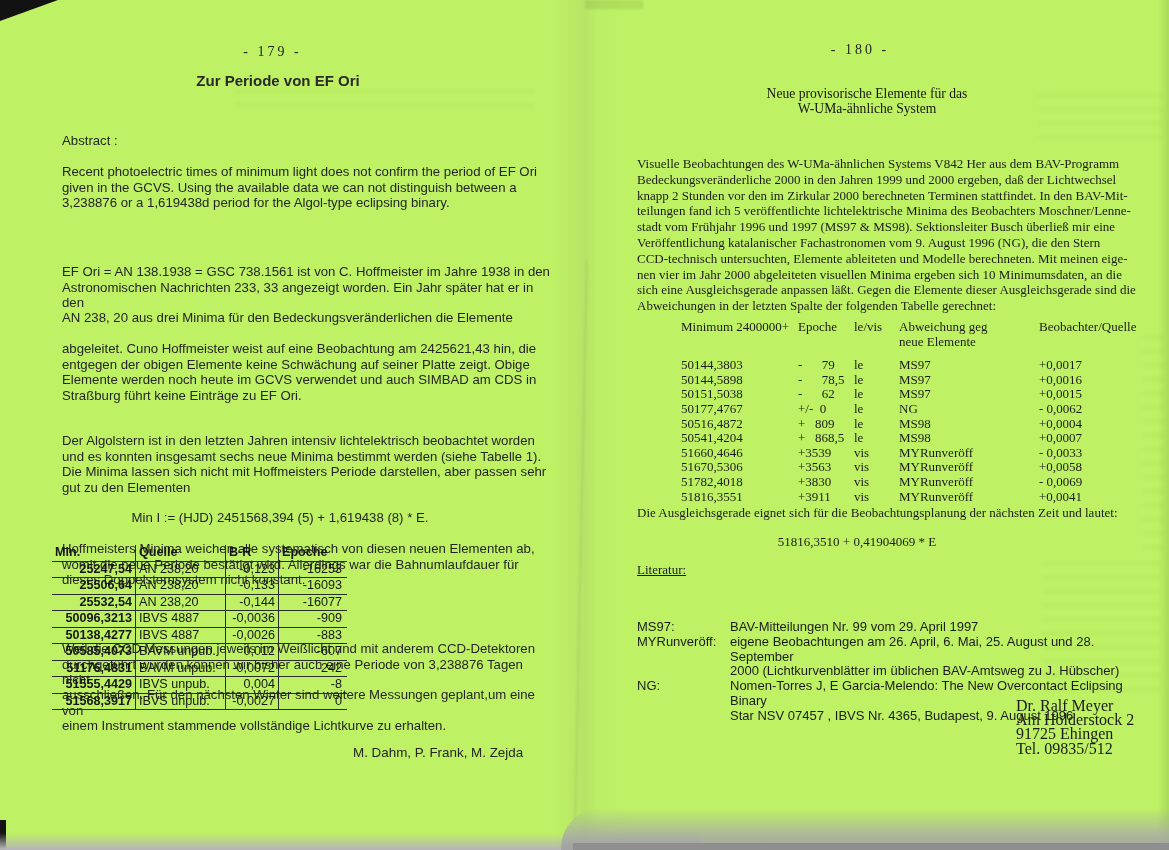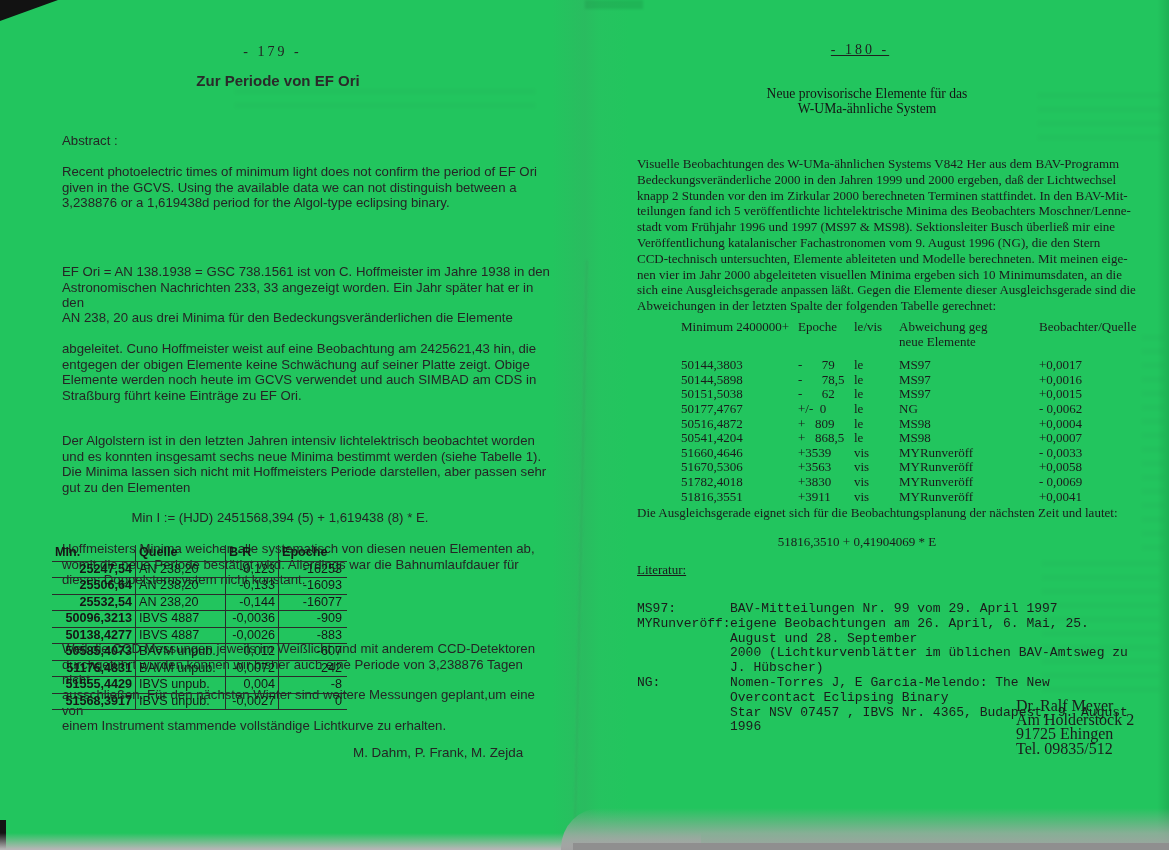--- a/index.html
+++ b/index.html
@@ -1,16 +1,16 @@
 <!DOCTYPE html>
 <html><head>
 <meta charset="utf-8">
 <style>
   html,body{margin:0;padding:0;background:#e8e8e6;}
-  .scan{position:relative;width:1169px;height:850px;background:#22c55e;overflow:hidden;
+  .scan{position:relative;width:1169px;height:850px;background:#bef264;overflow:hidden;
         font-family:"Liberation Sans",sans-serif;color:#1d1d1d;}
   
   .lp-pageno{position:absolute;left:0;top:44px;width:545px;text-align:center;
              font-family:"Liberation Serif",serif;font-size:14px;letter-spacing:3px;color:#222;}
   .lp-title{position:absolute;left:0;top:72px;width:556px;text-align:center;font-size:15px;color:#2a2a2a;font-weight:bold;}
   .lp-text{position:absolute;left:62px;top:118px;width:492px;font-size:13.2px;line-height:15.4px;
            color:#252525;white-space:pre-line;}
   .lp-text .para{margin:0 0 15px 0;white-space:pre-line;}
   .lp-text .tight{margin:0;white-space:pre-line;}
   .lp-text .formula{width:436px;text-align:center;white-space:pre-line;margin:0;}
@@ -24,39 +24,39 @@
   .lt .c0{text-align:right;font-weight:bold;}
   .lt .c1{text-align:left;}
   .lt .c2{text-align:right;}
   .lt .c3{text-align:right;}
   .lt-head span{font-weight:bold;text-align:left !important;}
   .lp-caption{position:absolute;left:61px;top:714px;font-size:13.2px;color:#252525;}
   .lp-authors{position:absolute;left:353px;top:745px;font-size:13.4px;color:#252525;}
   
   .rp{font-family:"Liberation Serif",serif;color:#1b1b1b;}
   .rp-pageno{position:absolute;left:620px;top:42px;width:480px;text-align:center;
-             font-family:"Liberation Serif",serif;font-size:14px;letter-spacing:3px;color:#1f1f1f;text-decoration:underline;}
+             font-family:"Liberation Serif",serif;font-size:14px;letter-spacing:3px;color:#1f1f1f;}
   .rp-title{position:absolute;left:620px;top:86px;width:494px;text-align:center;
             font-family:"Liberation Serif",serif;font-size:13.6px;line-height:15.2px;color:#151515;}
   .rp-title .t3{font-weight:bold;text-decoration:underline;}
   .rp-intro{position:absolute;left:637px;top:156px;width:500px;font-family:"Liberation Serif",serif;
             font-size:13px;line-height:15.8px;white-space:pre-line;color:#1b1b1b;}
   .rt{position:absolute;left:637px;top:320px;width:500px;font-family:"Liberation Serif",serif;
       font-size:13px;color:#1b1b1b;margin-left:44px;}
   .rt-head{display:grid;grid-template-columns:117px 56px 45px 140px 1fr;margin-bottom:9px;}
   .rt-head .hcell{line-height:14.6px;}
   .rt-row{display:grid;grid-template-columns:117px 56px 45px 140px 1fr;height:14.6px;line-height:14.6px;}
   .rt .e{white-space:pre;}
   .rp-fit{position:absolute;left:637px;top:505px;width:505px;font-family:"Liberation Serif",serif;
           font-size:13px;color:#1b1b1b;}
   .rp-formula{position:absolute;left:637px;top:534px;width:440px;text-align:center;
               font-family:"Liberation Serif",serif;font-size:13px;color:#1b1b1b;}
   .rp-litlabel{position:absolute;left:637px;top:562px;font-family:"Liberation Serif",serif;
                font-size:13px;text-decoration:underline;color:#1b1b1b;}
-  .rp-lit{position:absolute;left:637px;top:602px;width:505px;font-family:Liberation Mono, monospace;
+  .rp-lit{position:absolute;left:637px;top:620px;width:505px;font-family:Liberation Sans, sans-serif;
           font-size:13px;color:#1b1b1b;}
   .lit-row{display:grid;grid-template-columns:93px 1fr;line-height:14.8px;}
   .lit-row .txt{white-space:pre-line;}
   .rp-sign{position:absolute;left:1016px;top:699px;font-family:"Liberation Serif",serif;
            font-size:16px;line-height:14.2px;white-space:pre-line;color:#1b1b1b;}
   
   .corner-black{position:absolute;left:0;top:0;width:0;height:0;
                 border-top:21px solid #121212;border-right:58px solid transparent;}
   .edge-mark{position:absolute;left:0;top:820px;width:6px;height:30px;background:#141414;}
   .gutter{position:absolute;left:552px;top:0;width:78px;height:100%;pointer-events:none;

